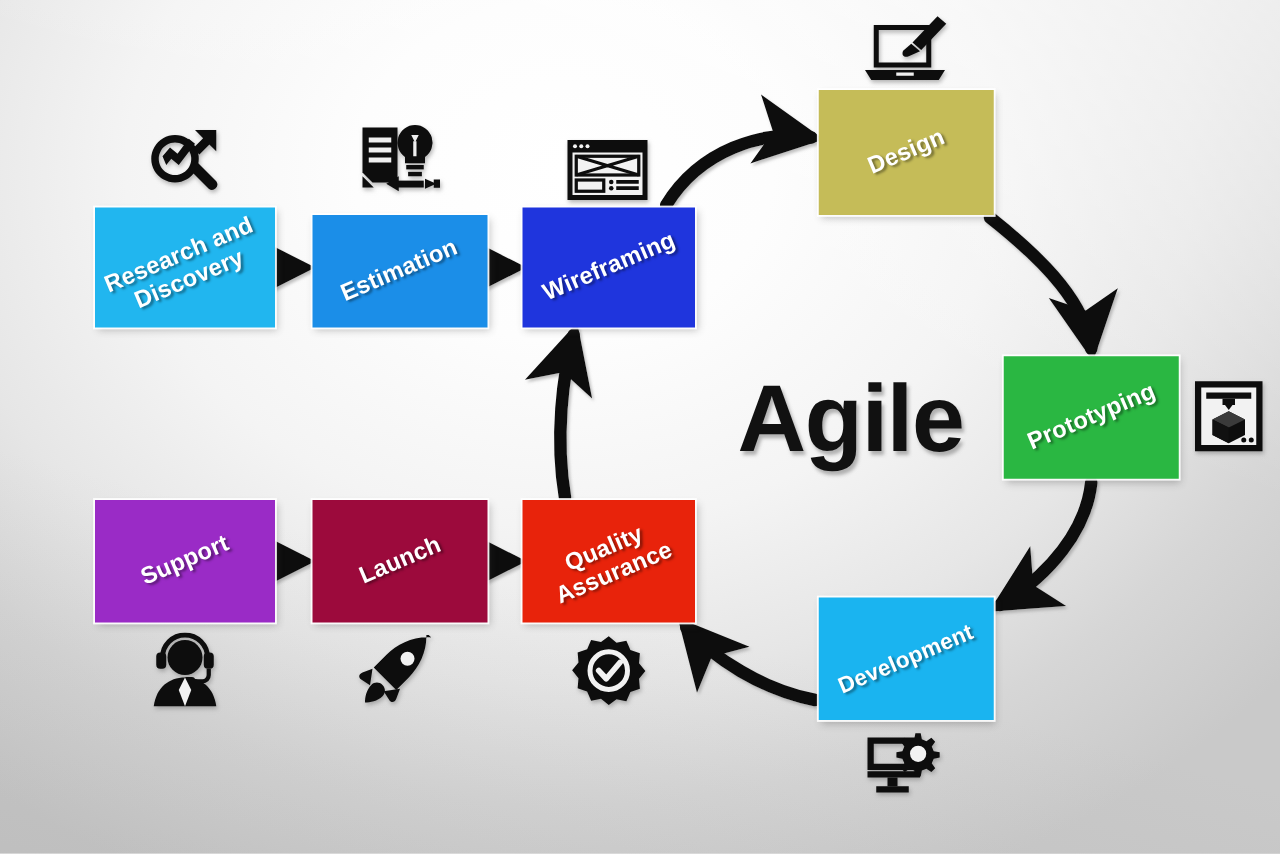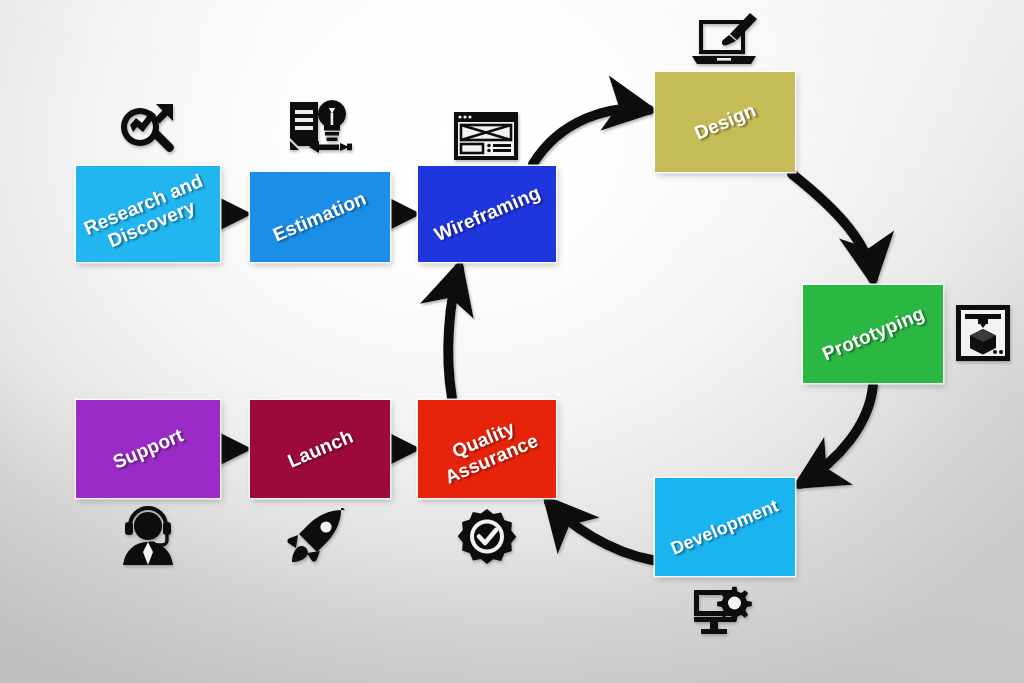--- a/index.html
+++ b/index.html
@@ -112,20 +112,21 @@
       <path d="M 792 174 C 840 212 868 244 873 279"></path>
 
       <path d="M 873 386 C 869 424 840 460 800 484"></path>
 
       <path d="M 652 560 C 610 552 570 526 549 502"></path>
 
       <path d="M 452 398 C 444 350 450 300 459 268"></path>
     </g>
   </svg>
 
+  <div id="center-title" style="left:590px; top:292px;">Agile</div>
 
   <div class="node" style="left:76px; top:166px; width:144px; height:96px; background:#21b6ef;">
     <div class="node-label">Research and
 Discovery</div>
   </div>
   <div class="icon" style="left:112px; top:94px; width:76px; height:64px;">
     <svg width="76" height="64" viewBox="0 0 76 64">
       <g fill="#0d0d0d">
         <path d="M28 14 a19 19 0 1 0 0.01 0 Z M28 20 a13 13 0 1 1 -0.01 0 Z"></path>
         <path d="M39 41 l6 -6 l16 16 a4.3 4.3 0 0 1 -6 6 Z"></path>

